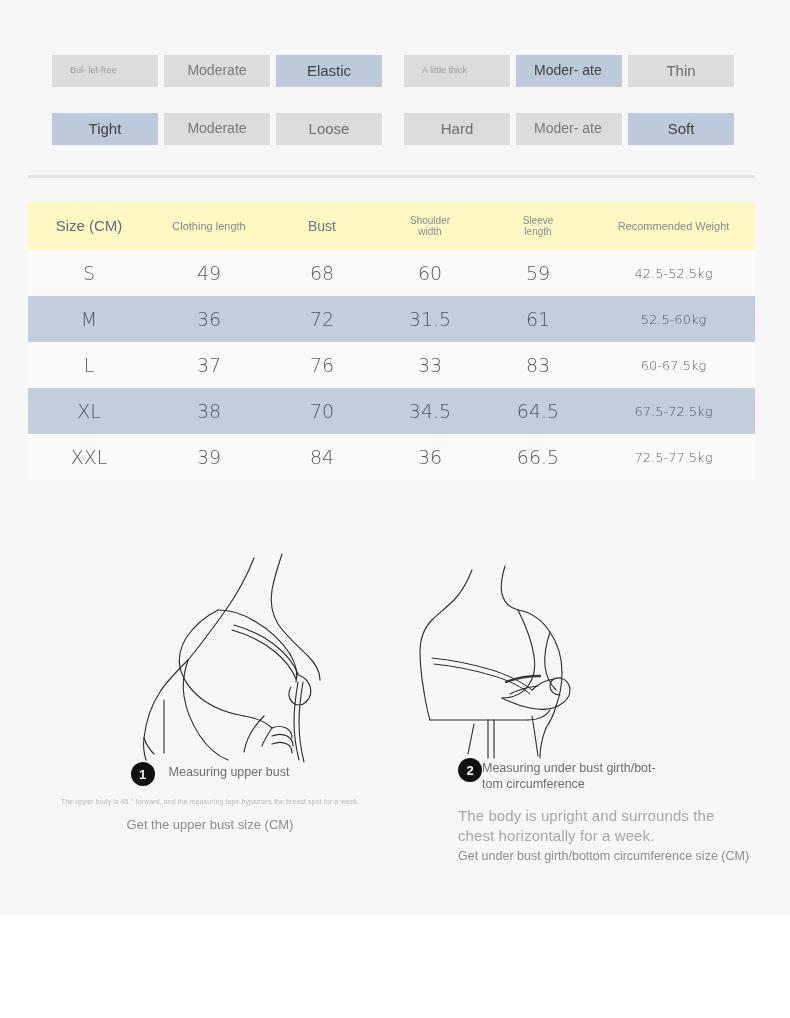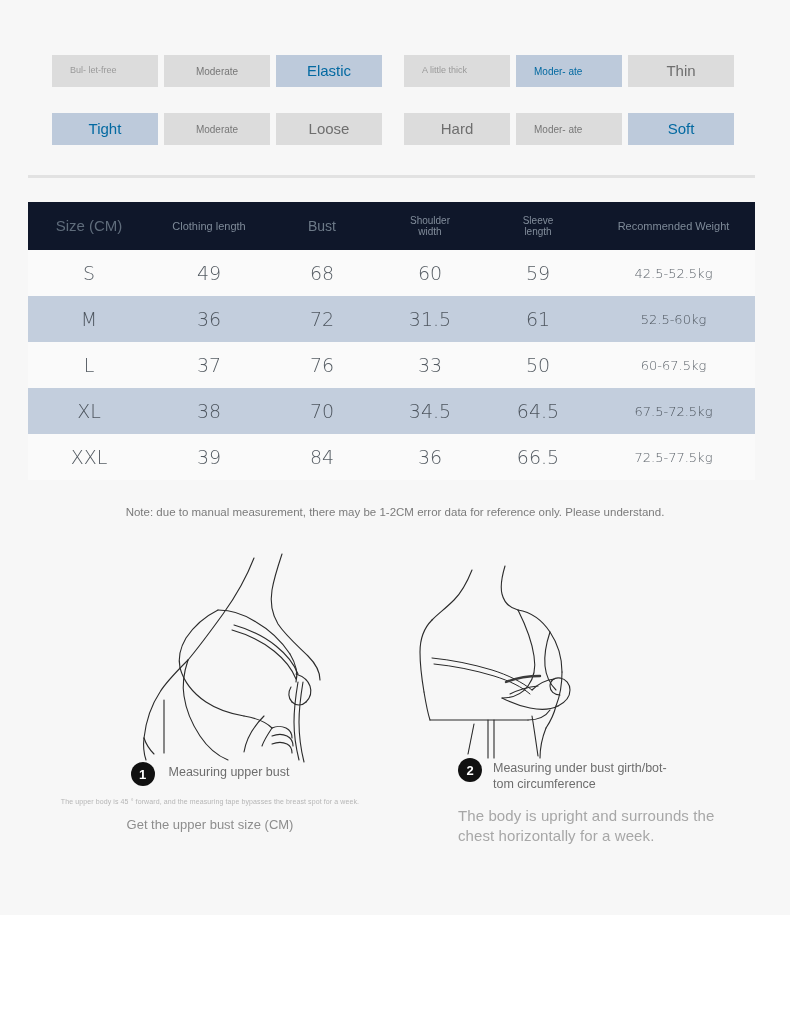--- a/index.html
+++ b/index.html
@@ -55,25 +55,25 @@
     align-items: center;
     justify-content: center;
     text-align: center;
     line-height: 1.1;
     font-size: 10px;
     box-sizing: border-box;
     padding: 0 8px;
   }
   .attr-cell:last-child { margin-right: 0; }
   .attr-cell.big   { font-size: 15px; color: #6e6e6e; }
-  .attr-cell.mid   { font-size: 10px; color: #777; }
+  .attr-cell.mid   { font-size: 14px; color: #777; }
   .attr-cell.small { font-size: 9px;  color: #9a9a9a; }
   .attr-cell.active {
     background: #bdcadb;
-    color: #0369a1;
+    color: #404040;
   }
   .attr-cell .two-line {
     display: block;
     text-align: center;
   }
   .attr-cell.twoline-left {
     justify-content: flex-start;
     text-align: left;
     padding-left: 18px;
   }
@@ -98,21 +98,21 @@
     table-layout: fixed;
   }
   .size-table td, .size-table th {
     padding: 0;
     margin: 0;
     text-align: center;
     vertical-align: middle;
     font-weight: normal;
   }
   .size-table thead tr {
-    background: #0f172a;
+    background: #fef9c3;
     height: 48px;
   }
   .size-table thead th {
     color: #7e8a98;
     font-size: 11px;
     line-height: 1.15;
   }
   .size-table thead th.lead {
     font-size: 15px;
     color: #5f6c7b;
@@ -204,21 +204,21 @@
     justify-content: center;
     flex: 0 0 auto;
   }
   .cap-title {
     font-size: 12.5px;
     color: #6d6d6d;
     margin-left: 14px;
     line-height: 1.25;
     padding-top: 3px;
   }
-  .caption.right .cap-title { margin-left: 11px; }
+  .caption.right .cap-title { margin-left: 0; }
 
   .cap-sub {
     font-size: 7px;
     color: #b6b6b6;
     margin-top: 12px;
     text-align: center;
     letter-spacing: 0.1px;
   }
   .caption.right .cap-sub {
     font-size: 15px;
@@ -339,21 +339,21 @@
           <td>72</td>
           <td>31.5</td>
           <td>61</td>
           <td class="weight">52.5-60kg</td>
         </tr>
         <tr class="odd">
           <td>L</td>
           <td>37</td>
           <td>76</td>
           <td>33</td>
-          <td>50</td>
+          <td>83</td>
           <td class="weight">60-67.5kg</td>
         </tr>
         <tr class="even">
           <td>XL</td>
           <td>38</td>
           <td>70</td>
           <td>34.5</td>
           <td>64.5</td>
           <td class="weight">67.5-72.5kg</td>
         </tr>
@@ -361,21 +361,20 @@
           <td>XXL</td>
           <td>39</td>
           <td>84</td>
           <td>36</td>
           <td>66.5</td>
           <td class="weight">72.5-77.5kg</td>
         </tr>
       </tbody>
     </table>
 
-    <div class="note">Note: due to manual measurement, there may be 1-2CM error data for reference only. Please understand.</div>
 
     <div class="illus-area">
 
       <div class="illus left">
         <svg width="330" height="230" viewBox="0 0 330 230" fill="none" stroke="#2b2b2b" stroke-width="1.1" stroke-linecap="round">
           <path d="M196 10 C189 28 178 48 165 66 C152 84 140 100 130 112"></path>
           <path d="M224 6 C220 18 216 30 214 42 C212 54 214 66 220 76 C228 88 240 98 250 108 C258 116 262 124 262 132"></path>
           <path d="M130 112 C118 124 108 134 102 144 C94 156 88 172 86 190"></path>
           <path d="M86 190 C85 198 86 206 88 212"></path>
           <path d="M130 112 C126 124 124 136 126 148 C128 162 134 176 142 188 C150 200 160 208 170 212"></path>
@@ -442,16 +441,17 @@
       <div class="cap-result">Get the upper bust size (CM)</div>
     </div>
 
     <div class="caption right">
       <div class="cap-head">
         <div class="badge">2</div>
         <div class="cap-title" style="white-space:pre-line">Measuring under bust girth/bot-
 tom circumference</div>
       </div>
       <div class="cap-sub">The body is upright and surrounds the chest horizontally for a week.</div>
+      <div class="cap-result">Get under bust girth/bottom circumference size (CM)</div>
     </div>
 
   </div>
 </div>
 
 </body></html>

